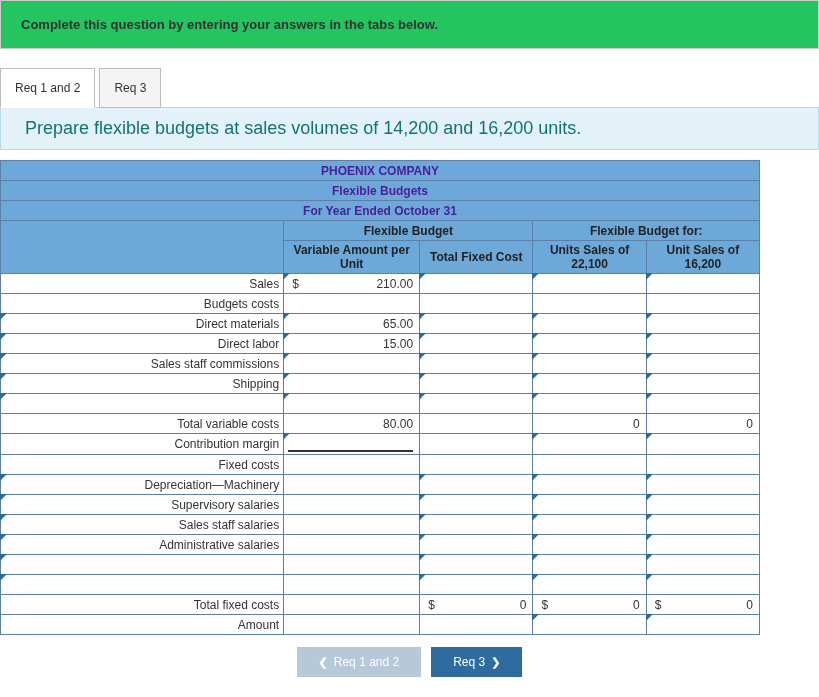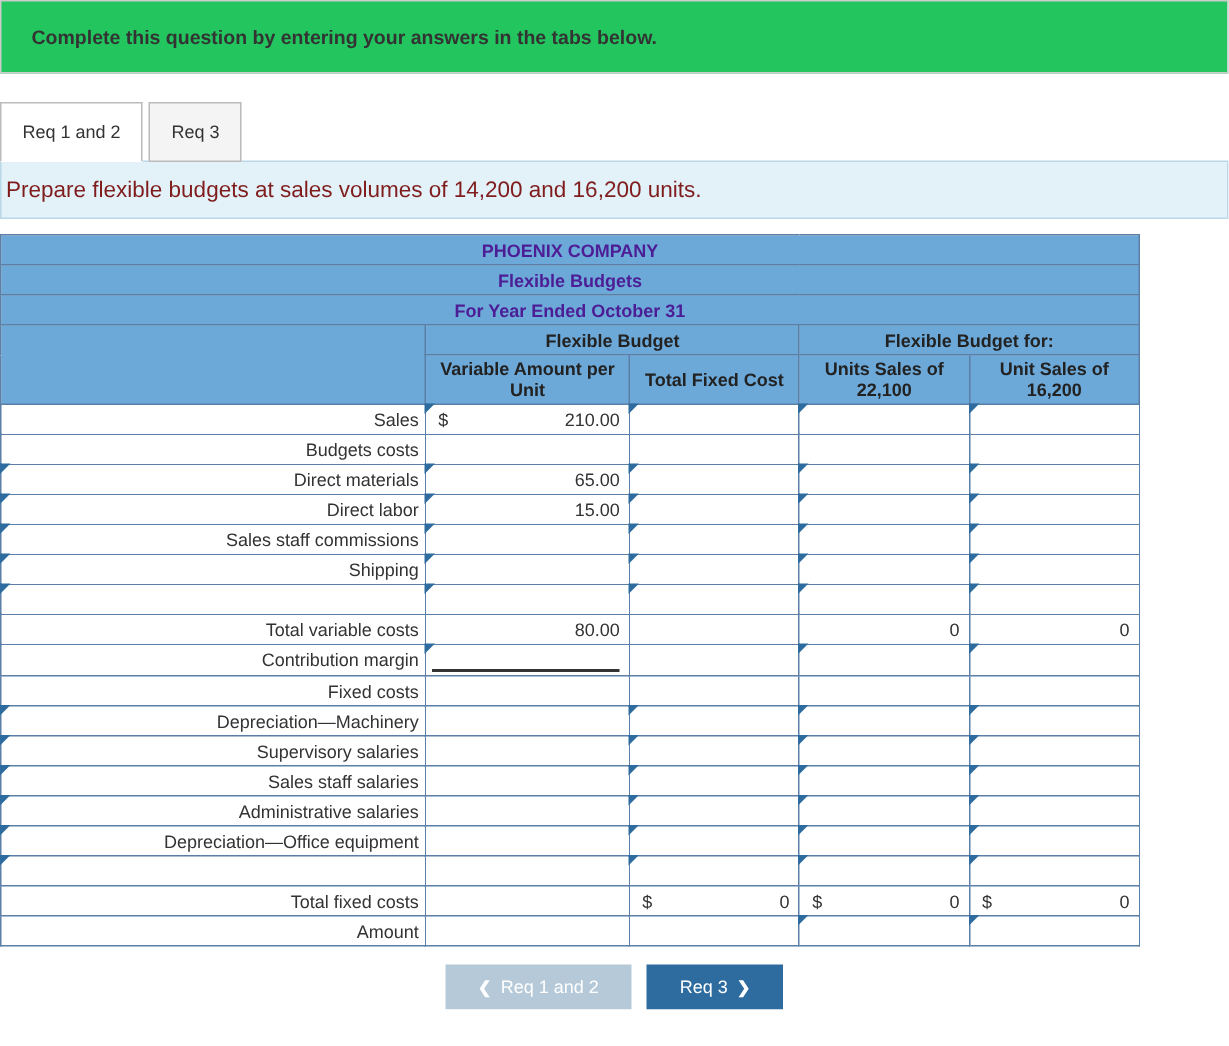--- a/index.html
+++ b/index.html
@@ -38,23 +38,23 @@
     top: 1px;
   }
   .tab.active {
     background: #fff;
     border-bottom: 1px solid #fff;
   }
   .subprompt {
     background: #e3f1f9;
     border: 1px solid #b9d8e8;
     border-top: none;
-    padding: 10px 3px;
-    font-size: 15px;
-    color: #7f1d1d;
+    padding: 10px 24px;
+    font-size: 18px;
+    color: #0f766e;
   }
   .worksheet {
     margin-top: 10px;
     border-collapse: collapse;
     width: 760px;
   }
   .worksheet td, .worksheet th {
     border: 1px solid #5b7fa6;
     padding: 2px 4px;
     height: 20px;
@@ -327,21 +327,21 @@
           <span class="tick"></span>
         </td>
     <td class="num-cell">
           <span class="tick"></span>
         </td>
     <td class="num-cell">
           <span class="tick"></span>
         </td>
   </tr>
   <tr>
-    <td class="row-label-col indent"><span class="tick"></span><span>Depreciation—Office equipment</span></td>
+    <td class="row-label-col indent"><span class="tick"></span></td>
     <td class="num-cell"></td>
     <td class="num-cell">
           <span class="tick"></span>
         </td>
     <td class="num-cell">
           <span class="tick"></span>
         </td>
     <td class="num-cell">
           <span class="tick"></span>
         </td>

